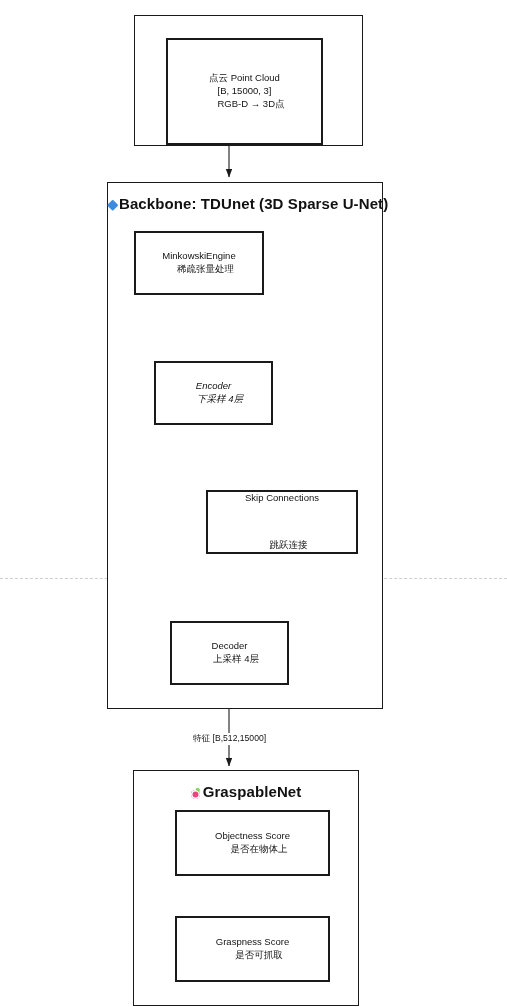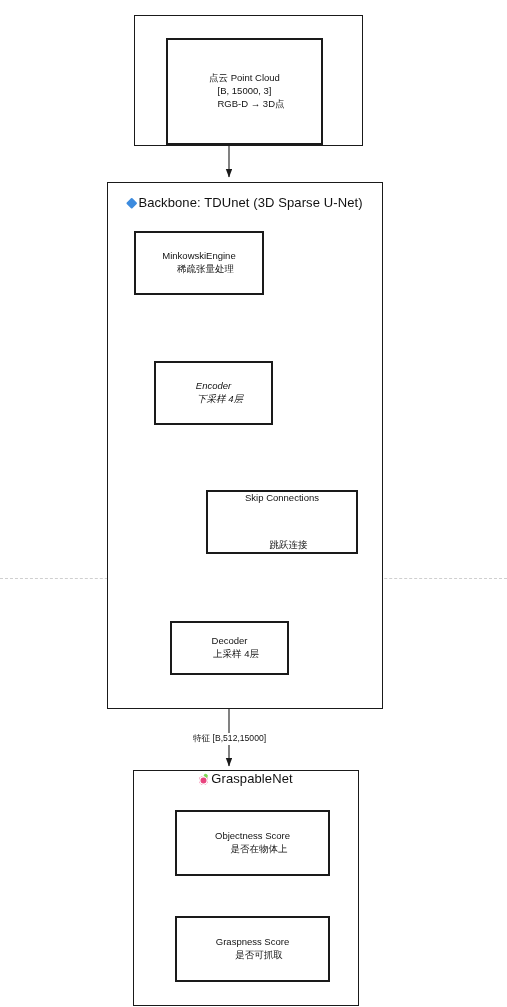--- a/index.html
+++ b/index.html
@@ -52,24 +52,25 @@
     box-sizing: border-box;
     background: #ffffff;
     border: 1.6px solid #1a1a1a;
   }
 
   .cluster-label {
     position: absolute;
     left: 0;
     width: 100%;
     text-align: center;
-    font-size: 13px;
+    font-size: 15px;
     color: #111111;
     letter-spacing: .1px;
     white-space: nowrap;
+    font-weight: bold;
   }
   .cluster-label .ic {
     display: inline-block;
     margin-right: 3px;
     vertical-align: -1px;
   }
 
   .line-en { font-size: 9.5px; }
   .line-cn { font-size: 9.5px; margin-left: 13px; }
 
@@ -172,29 +173,29 @@
   <div class="node" style="left:154px; top:361px; width:119px; height:64px;font-style:italic;">
     <div class="line-en">Encoder</div>
     <div class="line-cn">下采样 4层</div>
   </div>
 
   <div class="node" style="left:206px; top:490px; width:152px; height:64px;justify-content:space-between;">
     <div class="line-en">Skip Connections</div>
     <div class="line-cn">跳跃连接</div>
   </div>
 
-  <div class="node" style="left:170px; top:621px; width:119px; height:54px;">
+  <div class="node" style="left:170px; top:621px; width:119px; height:64px;">
     <div class="line-en">Decoder</div>
     <div class="line-cn">上采样 4层</div>
   </div>
 
   <div class="edge-label" style="left:191px; top:733px;text-align:right;">特征 [B,512,15000]</div>
 
   <div class="cluster" style="left:133px; top:770px; width:226px; height:236px;">
-    <div class="cluster-label" style="top:0;text-align:center;">
+    <div class="cluster-label" style="top:12px;text-align:center;">
       <span class="ic"><span class="target-icon"></span></span><span>GraspableNet</span>
     </div>
   </div>
 
   <div class="node" style="left:175px; top:916px; width:155px; height:66px;">
     <div class="line-en">Graspness Score</div>
     <div class="line-cn">是否可抓取</div>
   </div>
 
   <div class="node" style="left:175px; top:810px; width:155px; height:66px;">

